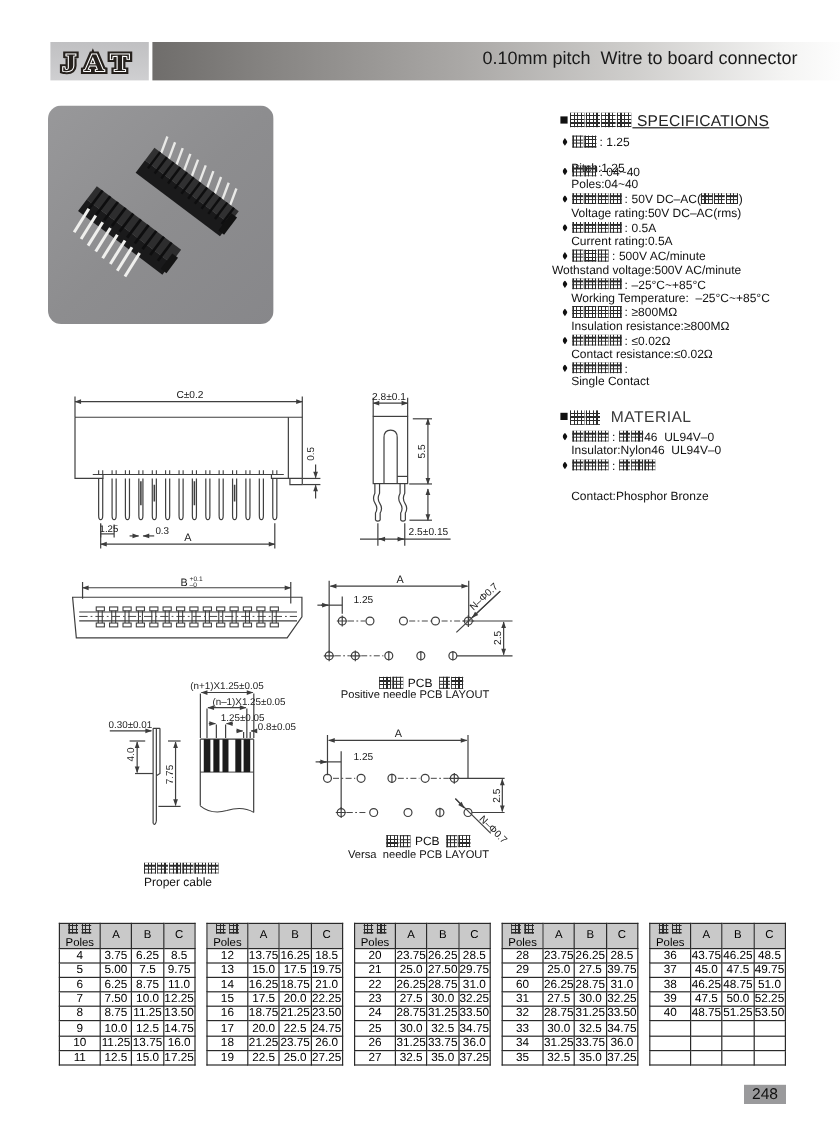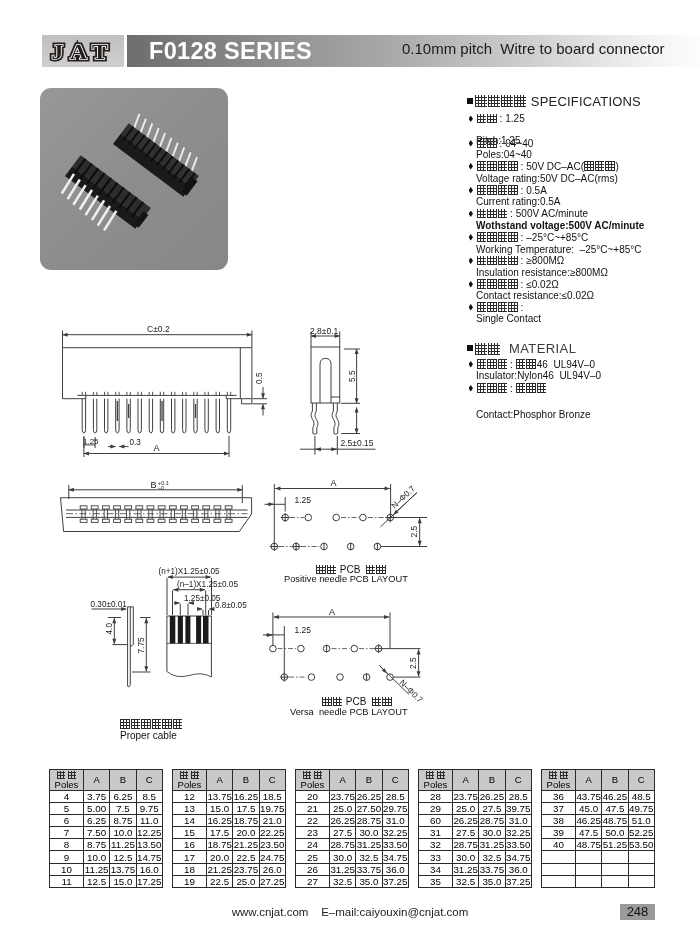--- a/index.html
+++ b/index.html
@@ -31,21 +31,20 @@
 
   <div class="abs" style="left:42px;top:35px;width:82px;height:32px;background:linear-gradient(180deg,#c0c0c2,#cfcfd1);">
     <svg width="82" height="32" style="position:absolute;left:0;top:0;">
       <text x="41" y="24" text-anchor="middle" font-family="Liberation Serif, serif" font-weight="bold" font-size="21" letter-spacing="6" fill="#26211d" stroke="#26211d" stroke-width="5" paint-order="stroke" transform="scale(1.12,1)" transform-origin="41 0">JAT</text>
       <text x="41" y="24" text-anchor="middle" font-family="Liberation Serif, serif" font-weight="bold" font-size="21" letter-spacing="6" fill="#26211d" stroke="#ffffff" stroke-width="1.6" paint-order="stroke" transform="scale(1.12,1)" transform-origin="41 0">JAT</text>
     </svg>
   </div>
 
   <div class="abs" style="left:127px;top:35px;width:573px;height:32px;background:linear-gradient(90deg,#6f6d6b 0%,#8a8886 20%,#aaa8a6 45%,#cfcecc 70%,#f4f4f3 92%,#fdfdfd 100%);"></div>
 
-  <div class="abs" style="left:149px;top:35px;height:32px;line-height:32px;font-size:23.5px;font-weight:bold;color:#fff;letter-spacing:0.3px;">F0128 SERIES</div>
 
   <div class="abs" style="left:402px;top:39.5px;font-size:15px;color:#1a1a1a;">0.10mm pitch&nbsp; Witre to board connector</div>
 
   <div class="abs" style="left:40px;top:88px;width:188px;height:182px;">
     <svg width="188" height="182" viewBox="0 0 188 182">
       <defs>
         <linearGradient id="pbg" x1="0" y1="0" x2="1" y2="1">
           <stop offset="0" stop-color="#98989a"></stop>
           <stop offset="0.5" stop-color="#8d8d8f"></stop>
           <stop offset="1" stop-color="#87878a"></stop>
@@ -110,42 +109,42 @@
             <line x1="2" y1="9" x2="4" y2="32"></line>
           <line x1="10" y1="10" x2="12" y2="33"></line>
             <line x1="18" y1="10" x2="20" y2="33"></line>
         </g>
         <rect x="40" y="-6" width="6" height="16" fill="#141414"></rect>
       </g>
     </svg>
   </div>
 
   <div class="abs" style="left:467px;top:91.5px;white-space:nowrap;">
-    <span style="display:inline-block;width:6px;height:6px;background:#111;margin:0 2px 2px 0;"></span><span class="c b"></span><span class="c b"></span><span class="c b"></span><span class="c b"></span><span style="font-size:13px;letter-spacing:0.2px;color:#222;">&nbsp;SPECIFICATIONS</span>
+    <span style="display:inline-block;width:6px;height:6px;background:#111;margin:0 2px 2px 0;"></span><span class="c b"></span><span class="c b"></span><span class="c b"></span><span class="c b"></span><span style="font-size:13px;letter-spacing:0.2px;color:#222;text-decoration:underline;">&nbsp;SPECIFICATIONS</span>
   </div>
 
   <div class="spec" style="top:113px;"><span class="dia"></span><span class="c"></span><span class="c"></span><span style="display:inline-block;width:2px;"></span>:<span style="display:inline-block;width:3px;"></span>1.25</div>
 
   <div class="spec" style="left:476px;top:135px;">Pitch:1.25</div>
 
   <div class="spec" style="top:137.5px;"><span class="dia"></span><span class="c"></span><span class="c"></span><span style="display:inline-block;width:2px;"></span>:<span style="display:inline-block;width:3px;"></span>04~40</div>
 
   <div class="spec" style="left:476px;top:149px;">Poles:04~40</div>
 
   <div class="spec" style="top:160.5px;"><span class="dia"></span><span class="c"></span><span class="c"></span><span class="c"></span><span class="c"></span><span style="display:inline-block;width:2px;"></span>:<span style="display:inline-block;width:3px;"></span>50V DC–AC(<span class="c"></span><span class="c"></span><span class="c"></span>)</div>
 
   <div class="spec" style="left:476px;top:173px;">Voltage rating:50V DC–AC(rms)</div>
 
   <div class="spec" style="top:184.5px;"><span class="dia"></span><span class="c"></span><span class="c"></span><span class="c"></span><span class="c"></span><span style="display:inline-block;width:2px;"></span>:<span style="display:inline-block;width:3px;"></span>0.5A</div>
 
   <div class="spec" style="left:476px;top:196px;">Current rating:0.5A</div>
 
   <div class="spec" style="top:208px;"><span class="dia"></span><span class="c"></span><span class="c"></span><span class="c"></span><span style="display:inline-block;width:2px;"></span>:<span style="display:inline-block;width:3px;"></span>500V AC/minute</div>
 
-  <div class="spec" style="left:476px;top:219.5px;font-weight:bold;">Wothstand voltage:500V AC/minute</div>
+  <div class="spec" style="left:460px;top:219.5px;">Wothstand voltage:500V AC/minute</div>
 
   <div class="spec" style="top:231.5px;"><span class="dia"></span><span class="c"></span><span class="c"></span><span class="c"></span><span class="c"></span><span style="display:inline-block;width:2px;"></span>:<span style="display:inline-block;width:3px;"></span>–25°C~+85°C</div>
 
   <div class="spec" style="left:476px;top:243.5px;">Working Temperature: &nbsp;–25°C~+85°C</div>
 
   <div class="spec" style="top:255px;"><span class="dia"></span><span class="c"></span><span class="c"></span><span class="c"></span><span class="c"></span><span style="display:inline-block;width:2px;"></span>:<span style="display:inline-block;width:3px;"></span>≥800MΩ</div>
 
   <div class="spec" style="left:476px;top:266.5px;">Insulation resistance:≥800MΩ</div>
 
   <div class="spec" style="top:278.5px;"><span class="dia"></span><span class="c"></span><span class="c"></span><span class="c"></span><span class="c"></span><span style="display:inline-block;width:2px;"></span>:<span style="display:inline-block;width:3px;"></span>≤0.02Ω</div>
@@ -834,17 +833,16 @@
         </tr>
       <tr>
           <td></td>
           <td></td>
           <td></td>
           <td></td>
         </tr>
   </tbody>
     </table>
 
-  <div class="abs" style="left:0;top:906px;width:700px;text-align:center;font-size:11.5px;color:#222;">www.cnjat.com&nbsp;&nbsp;&nbsp;&nbsp;E–mail:caiyouxin@cnjat.com</div>
 
   <div class="abs" style="left:620px;top:904px;width:35px;height:16px;background:#9a9a9c;font-size:13px;color:#111;text-align:center;line-height:16px;">248</div>
 
 </div>
 
 </body></html>

